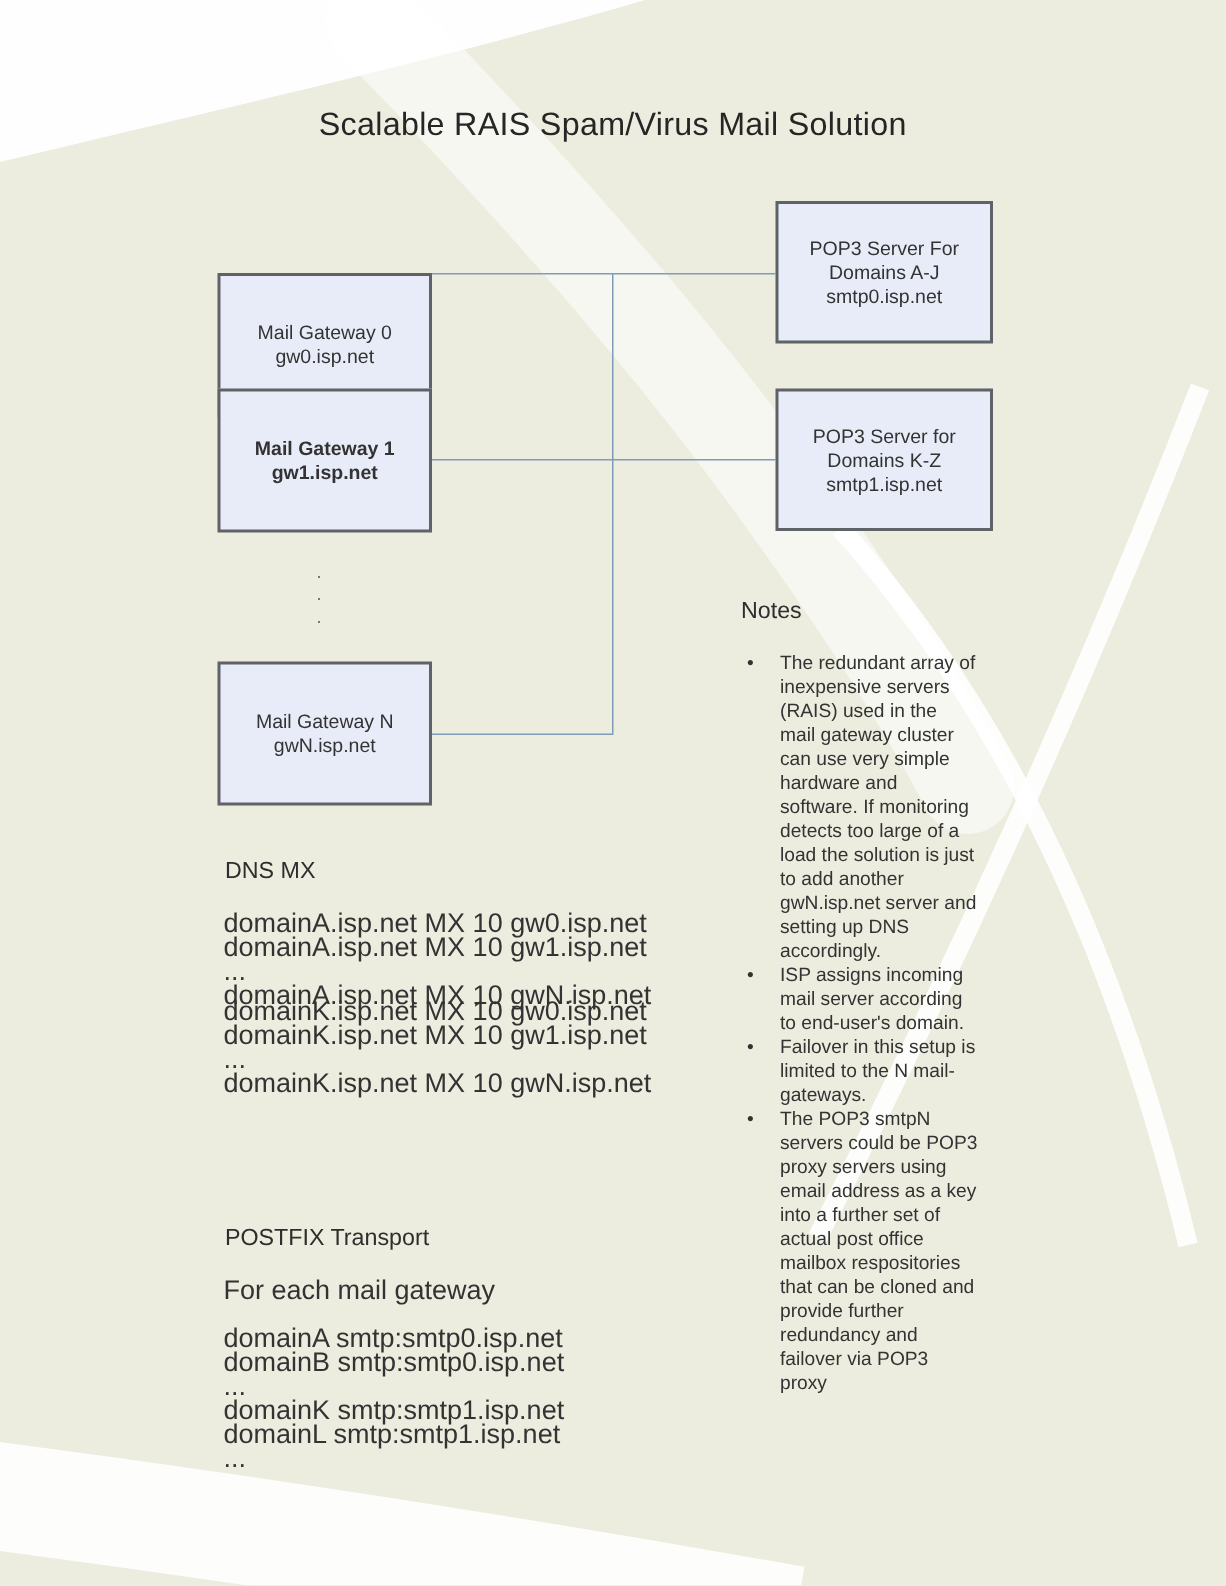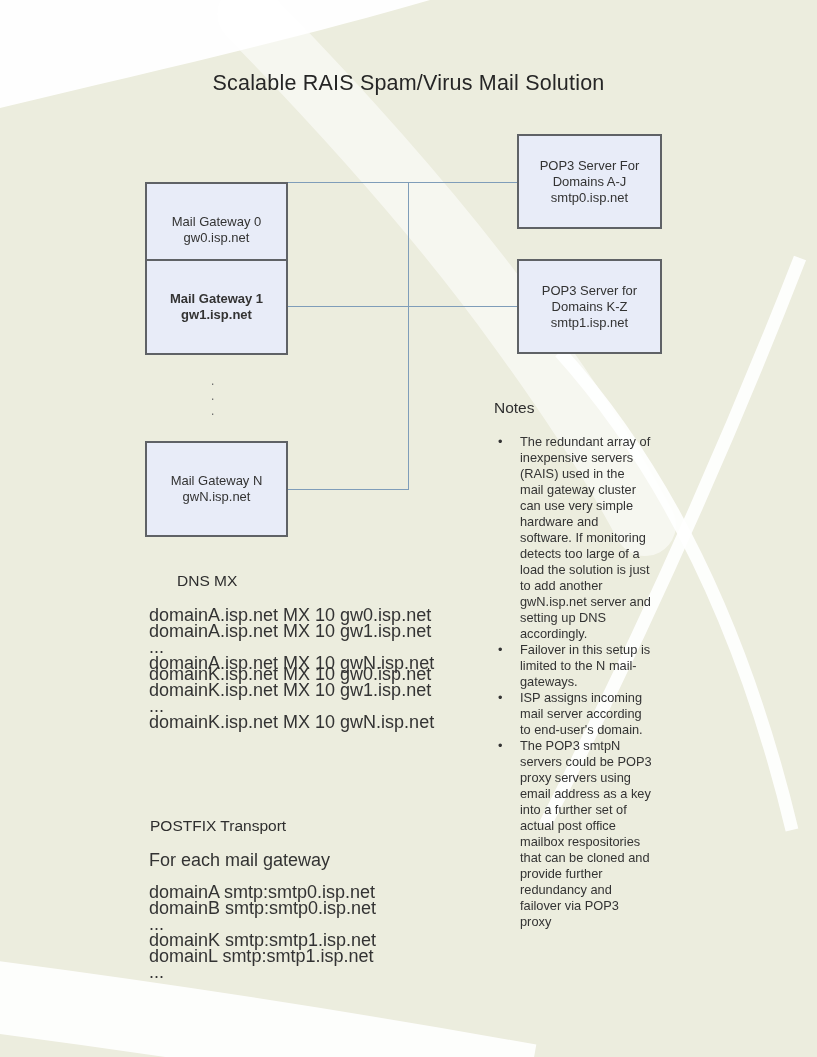--- a/index.html
+++ b/index.html
@@ -99,21 +99,21 @@
   <div class="node pop" style="top:259px;">
     <span>POP3 Server for
 Domains K-Z
 smtp1.isp.net</span>
   </div>
 
   <div class="ellipsis">.
 .
 .</div>
 
-  <div class="sec-heading" style="left:150px;top:572px;margin-left:27px;">DNS MX</div>
+  <div class="sec-heading" style="left:150px;top:572px;">DNS MX</div>
   <div class="mono-block" style="top:607px;">domainA.isp.net MX 10 gw0.isp.net
 domainA.isp.net MX 10 gw1.isp.net
 ...
 domainA.isp.net MX 10 gwN.isp.net</div>
   <div class="mono-block" style="top:666px;">domainK.isp.net MX 10 gw0.isp.net
 domainK.isp.net MX 10 gw1.isp.net
 ...
 domainK.isp.net MX 10 gwN.isp.net</div>
 
   <div class="sec-heading" style="left:150px;top:817px;">POSTFIX Transport</div>
@@ -133,26 +133,26 @@
 mail gateway cluster
 can use very simple
 hardware and
 software. If monitoring
 detects too large of a
 load the solution is just
 to add another
 gwN.isp.net server and
 setting up DNS
 accordingly.</li>
+    <li>ISP assigns incoming
+mail server according
+to end-user's domain.</li>
     <li>Failover in this setup is
 limited to the N mail-
 gateways.</li>
-    <li>ISP assigns incoming
-mail server according
-to end-user's domain.</li>
     <li>The POP3 smtpN
 servers could be POP3
 proxy servers using
 email address as a key
 into a further set of
 actual post office
 mailbox respositories
 that can be cloned and
 provide further
 redundancy and

